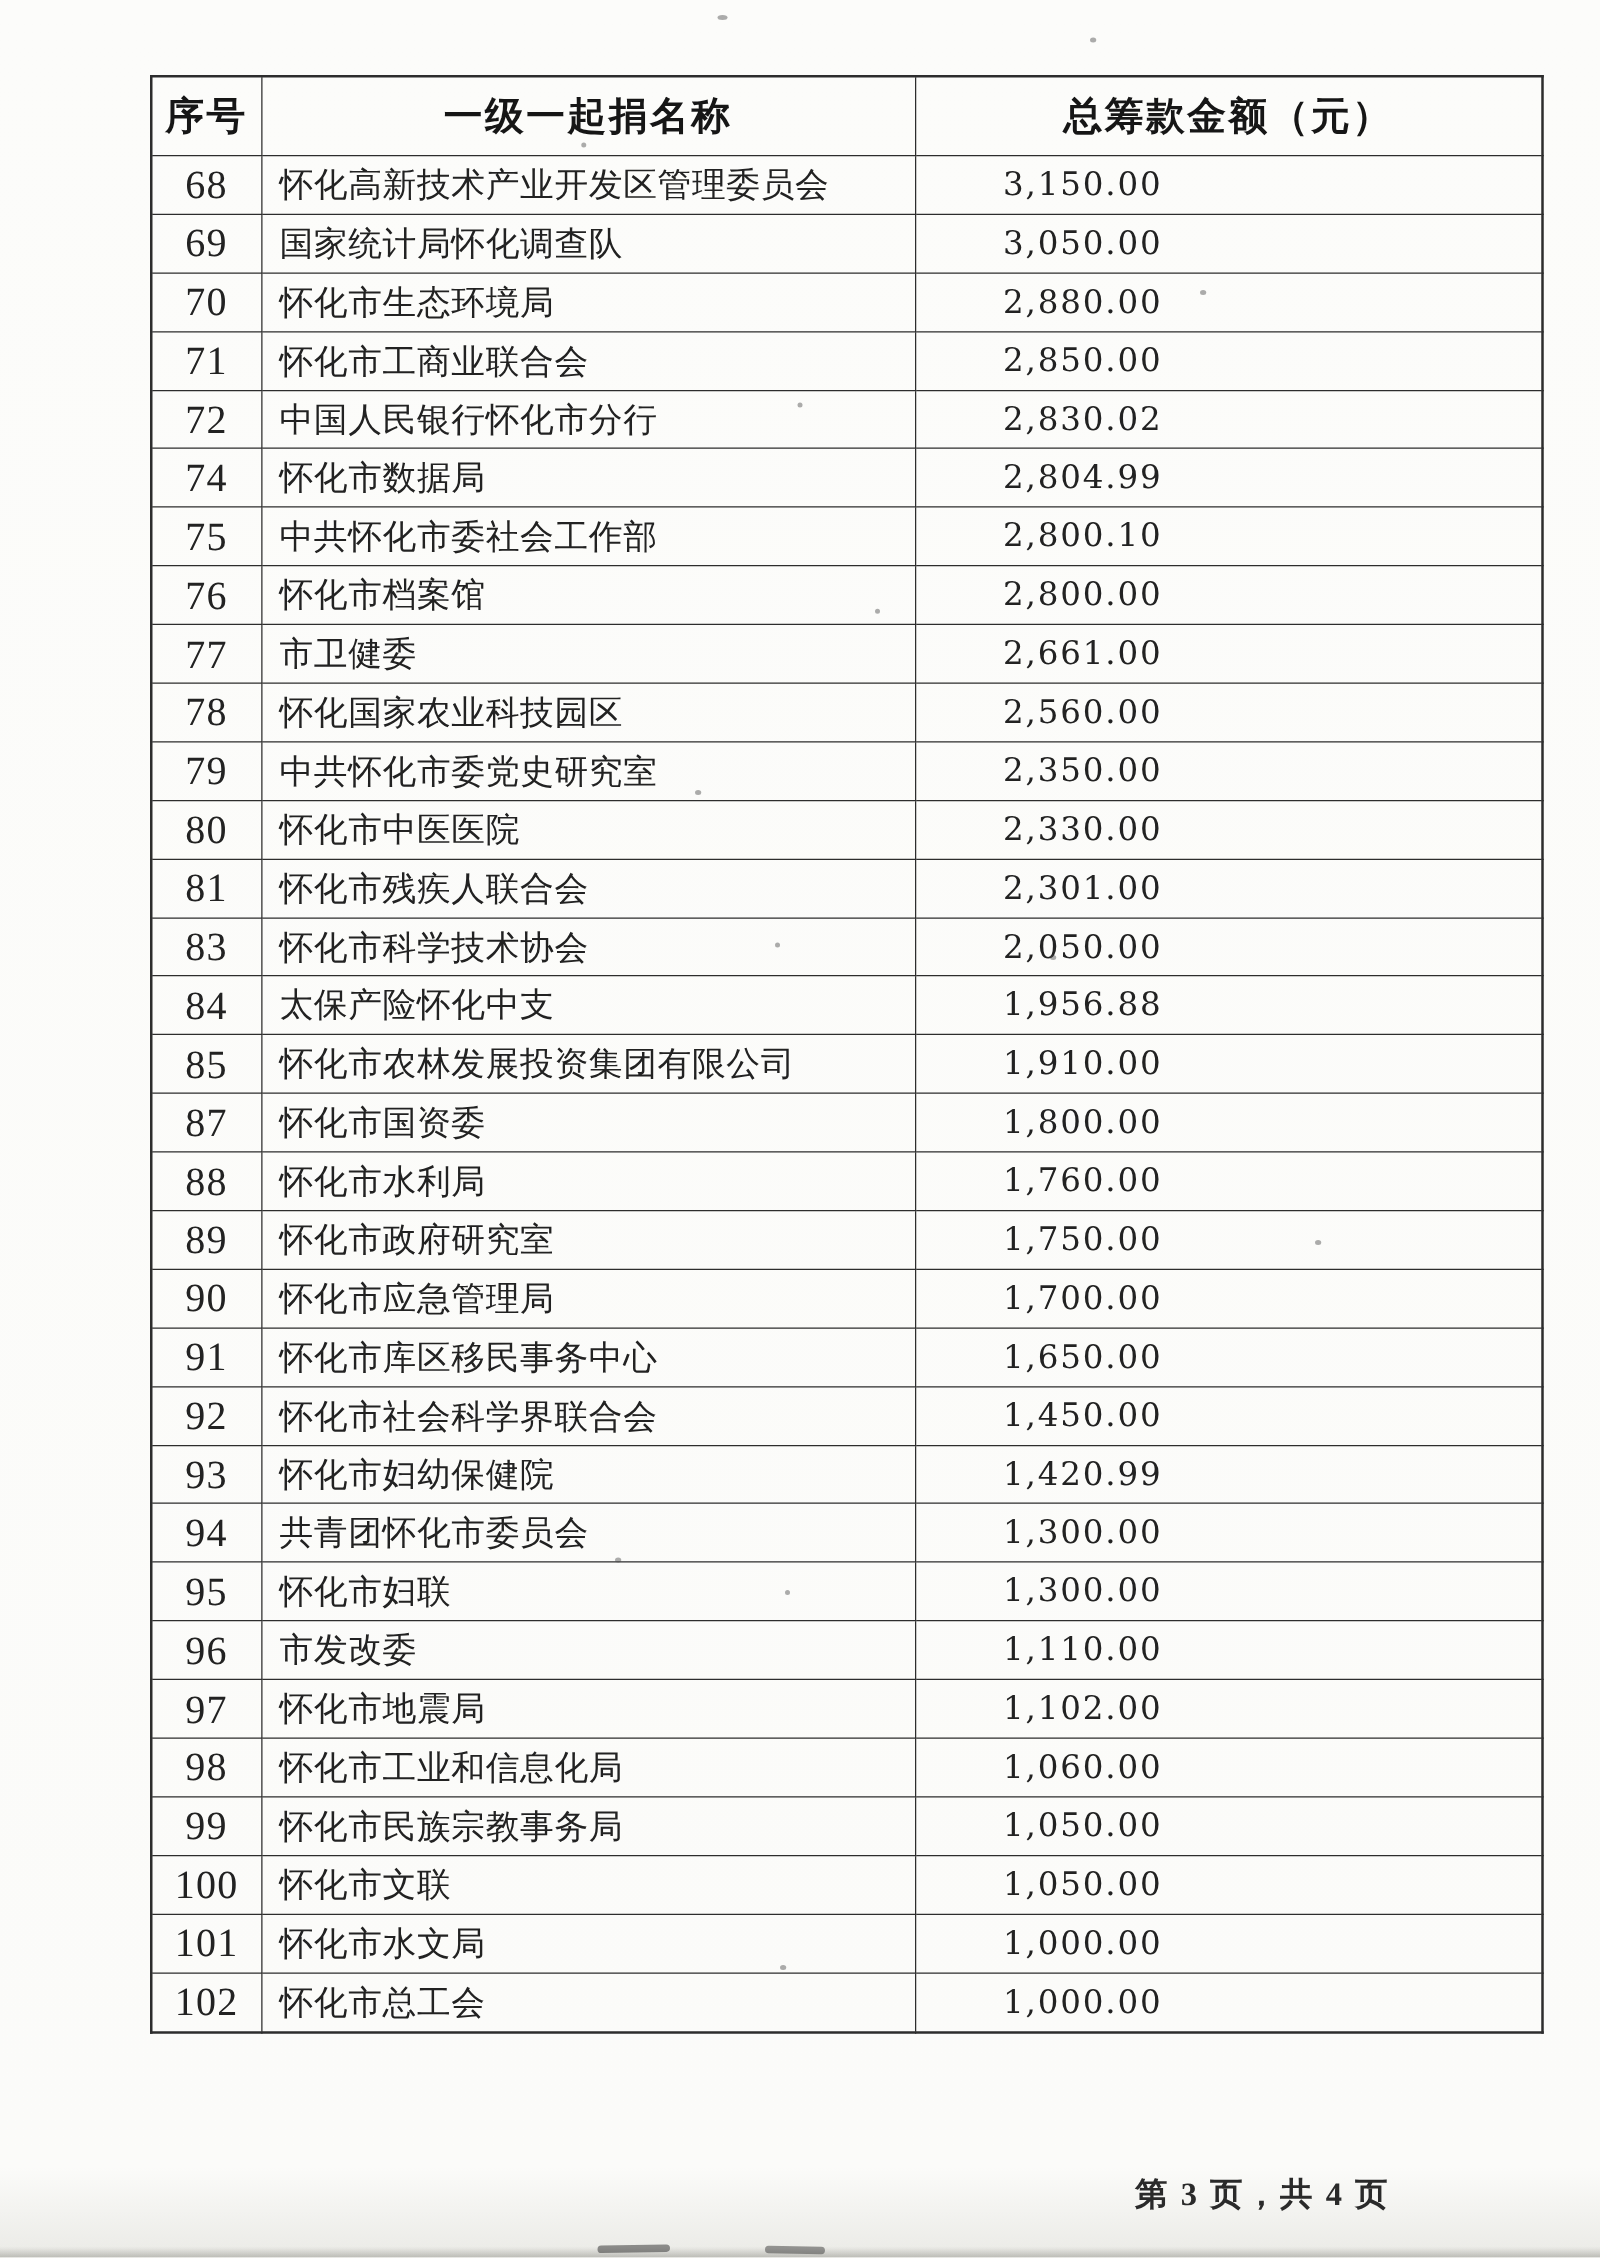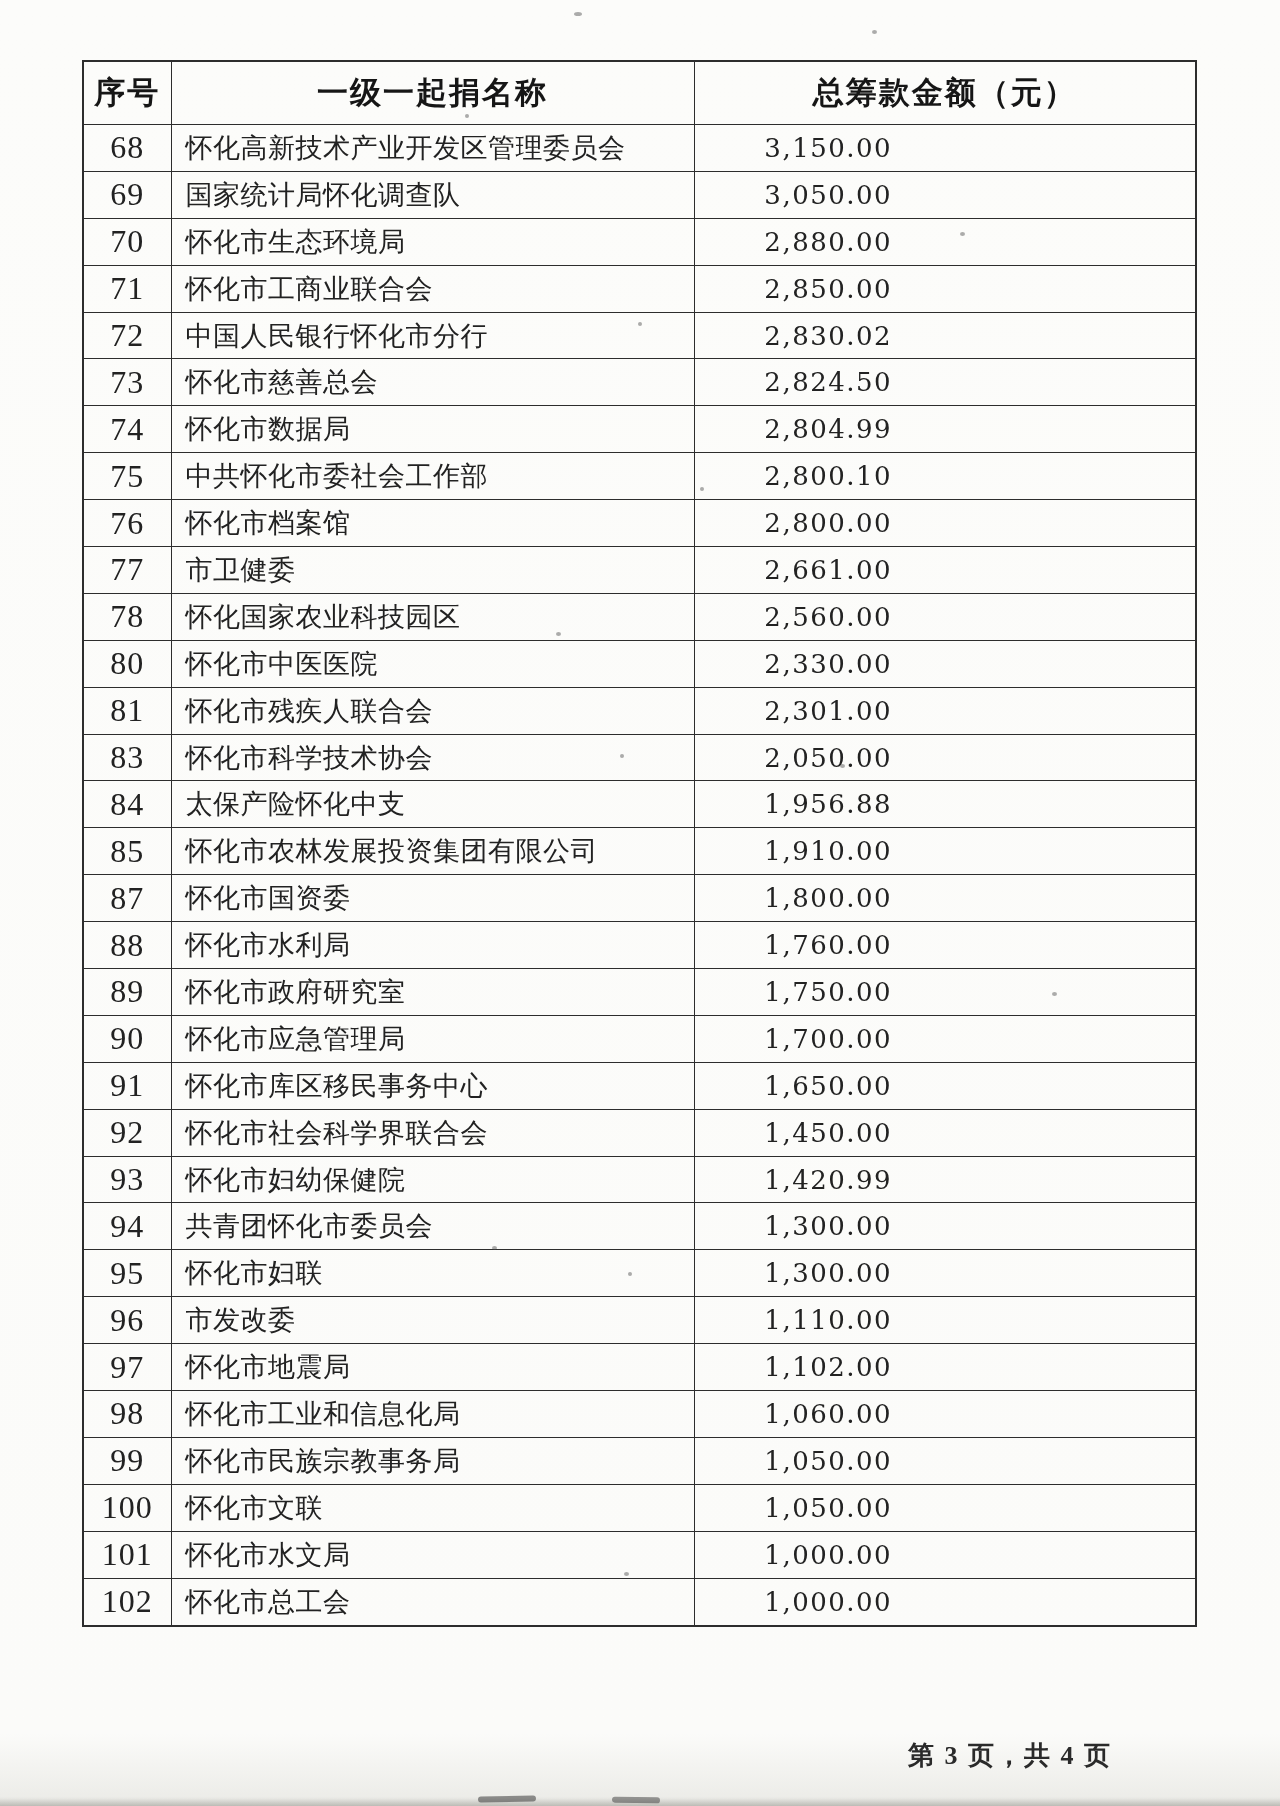--- a/index.html
+++ b/index.html
@@ -27,20 +27,21 @@
     width: 1113px;
     border-collapse: collapse;
     table-layout: fixed;
     background: transparent;
   }
   table.donation-table, table.donation-table th, table.donation-table td {
     border: 1.7px solid #2d2d2d;
   }
   table.donation-table {
     border-width: 2.6px;
+    margin-left: 38px;
   }
   thead th {
     height: 60px;
     font-size: 31px;
     font-weight: bold;
     letter-spacing: 2px;
     text-align: center;
     vertical-align: middle;
     color: #161616;
   }
@@ -141,25 +142,20 @@
           <td class="cell-no">71</td>
           <td class="cell-name">怀化市工商业联合会</td>
           <td class="cell-amount">2,850.00</td>
         </tr>
         <tr>
           <td class="cell-no">72</td>
           <td class="cell-name">中国人民银行怀化市分行</td>
           <td class="cell-amount">2,830.02</td>
         </tr>
         <tr>
-          <td class="cell-no">73</td>
-          <td class="cell-name">怀化市慈善总会</td>
-          <td class="cell-amount">2,824.50</td>
-        </tr>
-        <tr>
           <td class="cell-no">74</td>
           <td class="cell-name">怀化市数据局</td>
           <td class="cell-amount">2,804.99</td>
         </tr>
         <tr>
           <td class="cell-no">75</td>
           <td class="cell-name">中共怀化市委社会工作部</td>
           <td class="cell-amount">2,800.10</td>
         </tr>
         <tr>
@@ -169,20 +165,25 @@
         </tr>
         <tr>
           <td class="cell-no">77</td>
           <td class="cell-name">市卫健委</td>
           <td class="cell-amount">2,661.00</td>
         </tr>
         <tr>
           <td class="cell-no">78</td>
           <td class="cell-name">怀化国家农业科技园区</td>
           <td class="cell-amount">2,560.00</td>
+        </tr>
+        <tr>
+          <td class="cell-no">79</td>
+          <td class="cell-name">中共怀化市委党史研究室</td>
+          <td class="cell-amount">2,350.00</td>
         </tr>
         <tr>
           <td class="cell-no">80</td>
           <td class="cell-name">怀化市中医医院</td>
           <td class="cell-amount">2,330.00</td>
         </tr>
         <tr>
           <td class="cell-no">81</td>
           <td class="cell-name">怀化市残疾人联合会</td>
           <td class="cell-amount">2,301.00</td>

